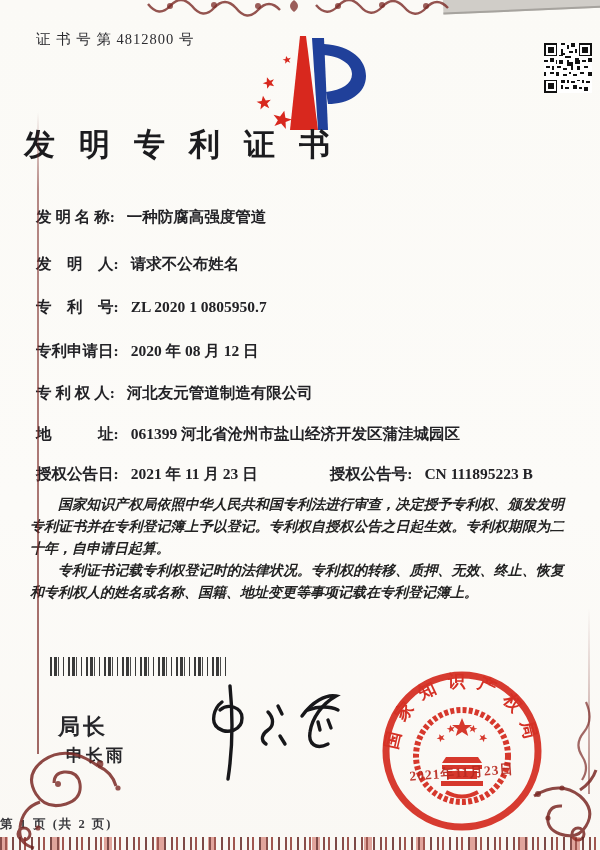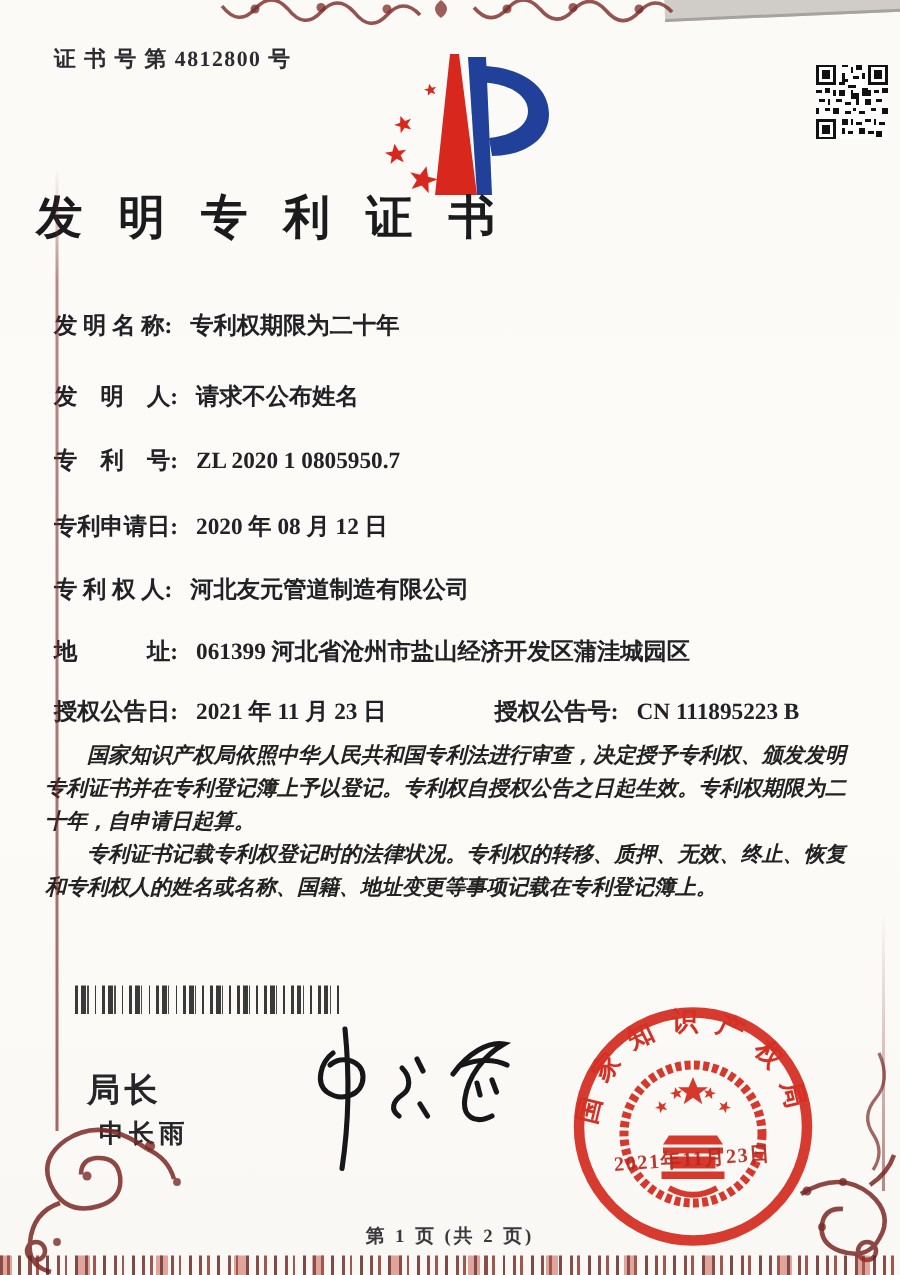--- a/index.html
+++ b/index.html
@@ -5,21 +5,21 @@
   html,body{margin:0;padding:0;background:#e8e6e2;}
   .page{
     position:relative;width:600px;height:850px;margin:0 auto;
     background:linear-gradient(180deg,#fbfaf6 0%,#fcfbf8 60%,#faf8f4 100%);
     overflow:hidden;
     font-family:"Liberation Serif","DejaVu Serif",serif;
     color:#26262a;
   }
   .photo-strip{position:absolute;right:-8px;top:-7px;width:165px;height:16px;
     background:#ccc9c4;border-bottom:2px solid #9d9a95;transform:rotate(-2.5deg);opacity:.9;}
-  .cert-no{position:absolute;left:36px;top:30px;font-size:14.5px;font-weight:700;
+  .cert-no{position:absolute;left:36px;top:30px;font-size:14.5px;font-weight:400;
     letter-spacing:1px;color:#2c2c30;}
   .logo{position:absolute;left:240px;top:36px;width:130px;height:96px;}
   .qr{position:absolute;left:544px;top:42px;width:48px;height:52px;}
   .title{position:absolute;left:0;right:0;top:124px;text-align:left;
     font-size:31px;font-weight:700;letter-spacing:24px;text-indent:24px;color:#1b1b1e;}
   .frow{position:absolute;left:36px;width:545px;font-size:15.5px;font-weight:600;
     color:#222226;white-space:nowrap;}
   .frow .lbl{display:inline-block;}
   .frow .val{margin-left:12px;}
   .r0{top:207px}.r1{top:254px}.r2{top:297px}.r3{top:341px}.r4{top:383px}.r5{top:424px}
@@ -29,21 +29,21 @@
     line-height:22px;font-style:italic;font-weight:700;color:#222;text-align:justify;}
   .paras p{margin:0;text-indent:2em;}
   .barcode{position:absolute;left:50px;top:657px;width:180px;height:19px;opacity:.88;
     background:repeating-linear-gradient(90deg,
       #1f1f1f 0 2px,transparent 2px 4px,#1f1f1f 4px 7px,transparent 7px 8px,
       #343434 8px 9px,transparent 9px 13px,#1f1f1f 13px 14px,transparent 14px 18px);}
   .director-title{position:absolute;left:58px;top:712px;font-size:22px;font-weight:700;letter-spacing:3px;}
   .director-name{position:absolute;left:66px;top:744px;font-size:17px;font-weight:700;letter-spacing:3px;}
   .signature{position:absolute;left:190px;top:676px;width:160px;height:112px;}
   .seal{position:absolute;left:372px;top:656px;width:180px;height:182px;opacity:.95;}
-  .footer{position:absolute;left:0;right:0;top:816px;text-align:center;
+  .footer{position:absolute;left:0;right:0;top:816px;text-align:left;
     font-size:12.5px;letter-spacing:2px;font-weight:600;color:#3a3a3e;}
   .left-line{position:absolute;left:37px;top:112px;width:2px;height:642px;
     background:linear-gradient(180deg,rgba(123,42,38,0),rgba(123,42,38,.55) 12%,rgba(123,42,38,.7));}
   .right-line{position:absolute;left:588px;top:608px;width:1.5px;height:186px;
     background:linear-gradient(180deg,rgba(123,42,38,0),rgba(123,42,38,.55));}
   .top-orn{position:absolute;left:146px;top:0;width:312px;height:17px;}
   .corner-bl{position:absolute;left:0;top:740px;width:142px;height:110px;}
   .corner-br{position:absolute;left:518px;top:698px;width:82px;height:152px;}
   .fringe{position:absolute;left:0;right:0;bottom:0;height:13px;opacity:.8;
     background:
@@ -97,21 +97,21 @@
     <rect width="25" height="26" fill="#fff"></rect>
     <path fill="#111" d="M0,0h7v7h-7z M18,0h7v7h-7z M0,19h7v7h-7z"></path>
     <path fill="#fff" d="M1,1h5v5h-5z M19,1h5v5h-5z M1,20h5v5h-5z"></path>
     <path fill="#111" d="M2,2h3v3h-3z M20,2h3v3h-3z M2,21h3v3h-3z"></path>
     <path fill="#111" d="M9,0h2v1h-2z M12,1h1v2h-1z M14,0h2v2h-2z M9,3h1v2h1v1h-2z M13,4h2v1h-2z M16,3h1v2h-1z M8,6h2v1h-2z M11,7h3v1h-3z M0,9h2v1h-2z M3,8h2v2h-2z M6,9h1v2h-1z M8,9h2v2h-2z M12,9h1v1h2v2h-3z M16,8h2v1h1v2h-3z M20,9h2v1h-2z M23,8h2v2h-2z M1,12h2v1h-2z M4,12h1v2h-1z M7,12h2v1h-2z M10,13h2v1h-2z M14,12h1v2h-1z M17,12h2v2h-2z M21,12h2v1h-2z M0,15h1v2h-1z M3,15h2v1h-2z M6,15h2v2h-2z M10,16h2v1h-2z M13,15h1v1h-1z M15,16h2v1h-2z M19,15h2v1h-2z M23,15h2v2h-2z M9,19h2v2h-2z M12,19h1v2h-1z M14,20h2v1h-2z M17,19h2v1h-2z M20,19h1v2h-1z M22,20h2v1h-2z M9,22h1v2h-1z M11,23h2v1h-2z M15,22h2v2h-2z M18,23h2v1h-2z M21,23h2v2h-2z"></path>
   </svg>
 
   <div class="title">发明专利证书</div>
 
   <div class="frow r0">
-    <span class="lbl">发 明 名 称:</span><span class="val">专利权期限为二十年</span>
+    <span class="lbl">发 明 名 称:</span><span class="val">一种防腐高强度管道</span>
   </div>
   <div class="frow r1">
     <span class="lbl">发　明　人:</span><span class="val">请求不公布姓名</span>
   </div>
   <div class="frow r2">
     <span class="lbl">专　利　号:</span><span class="val">ZL 2020 1 0805950.7</span>
   </div>
   <div class="frow r3">
     <span class="lbl">专利申请日:</span><span class="val">2020 年 08 月 12 日</span>
   </div>

